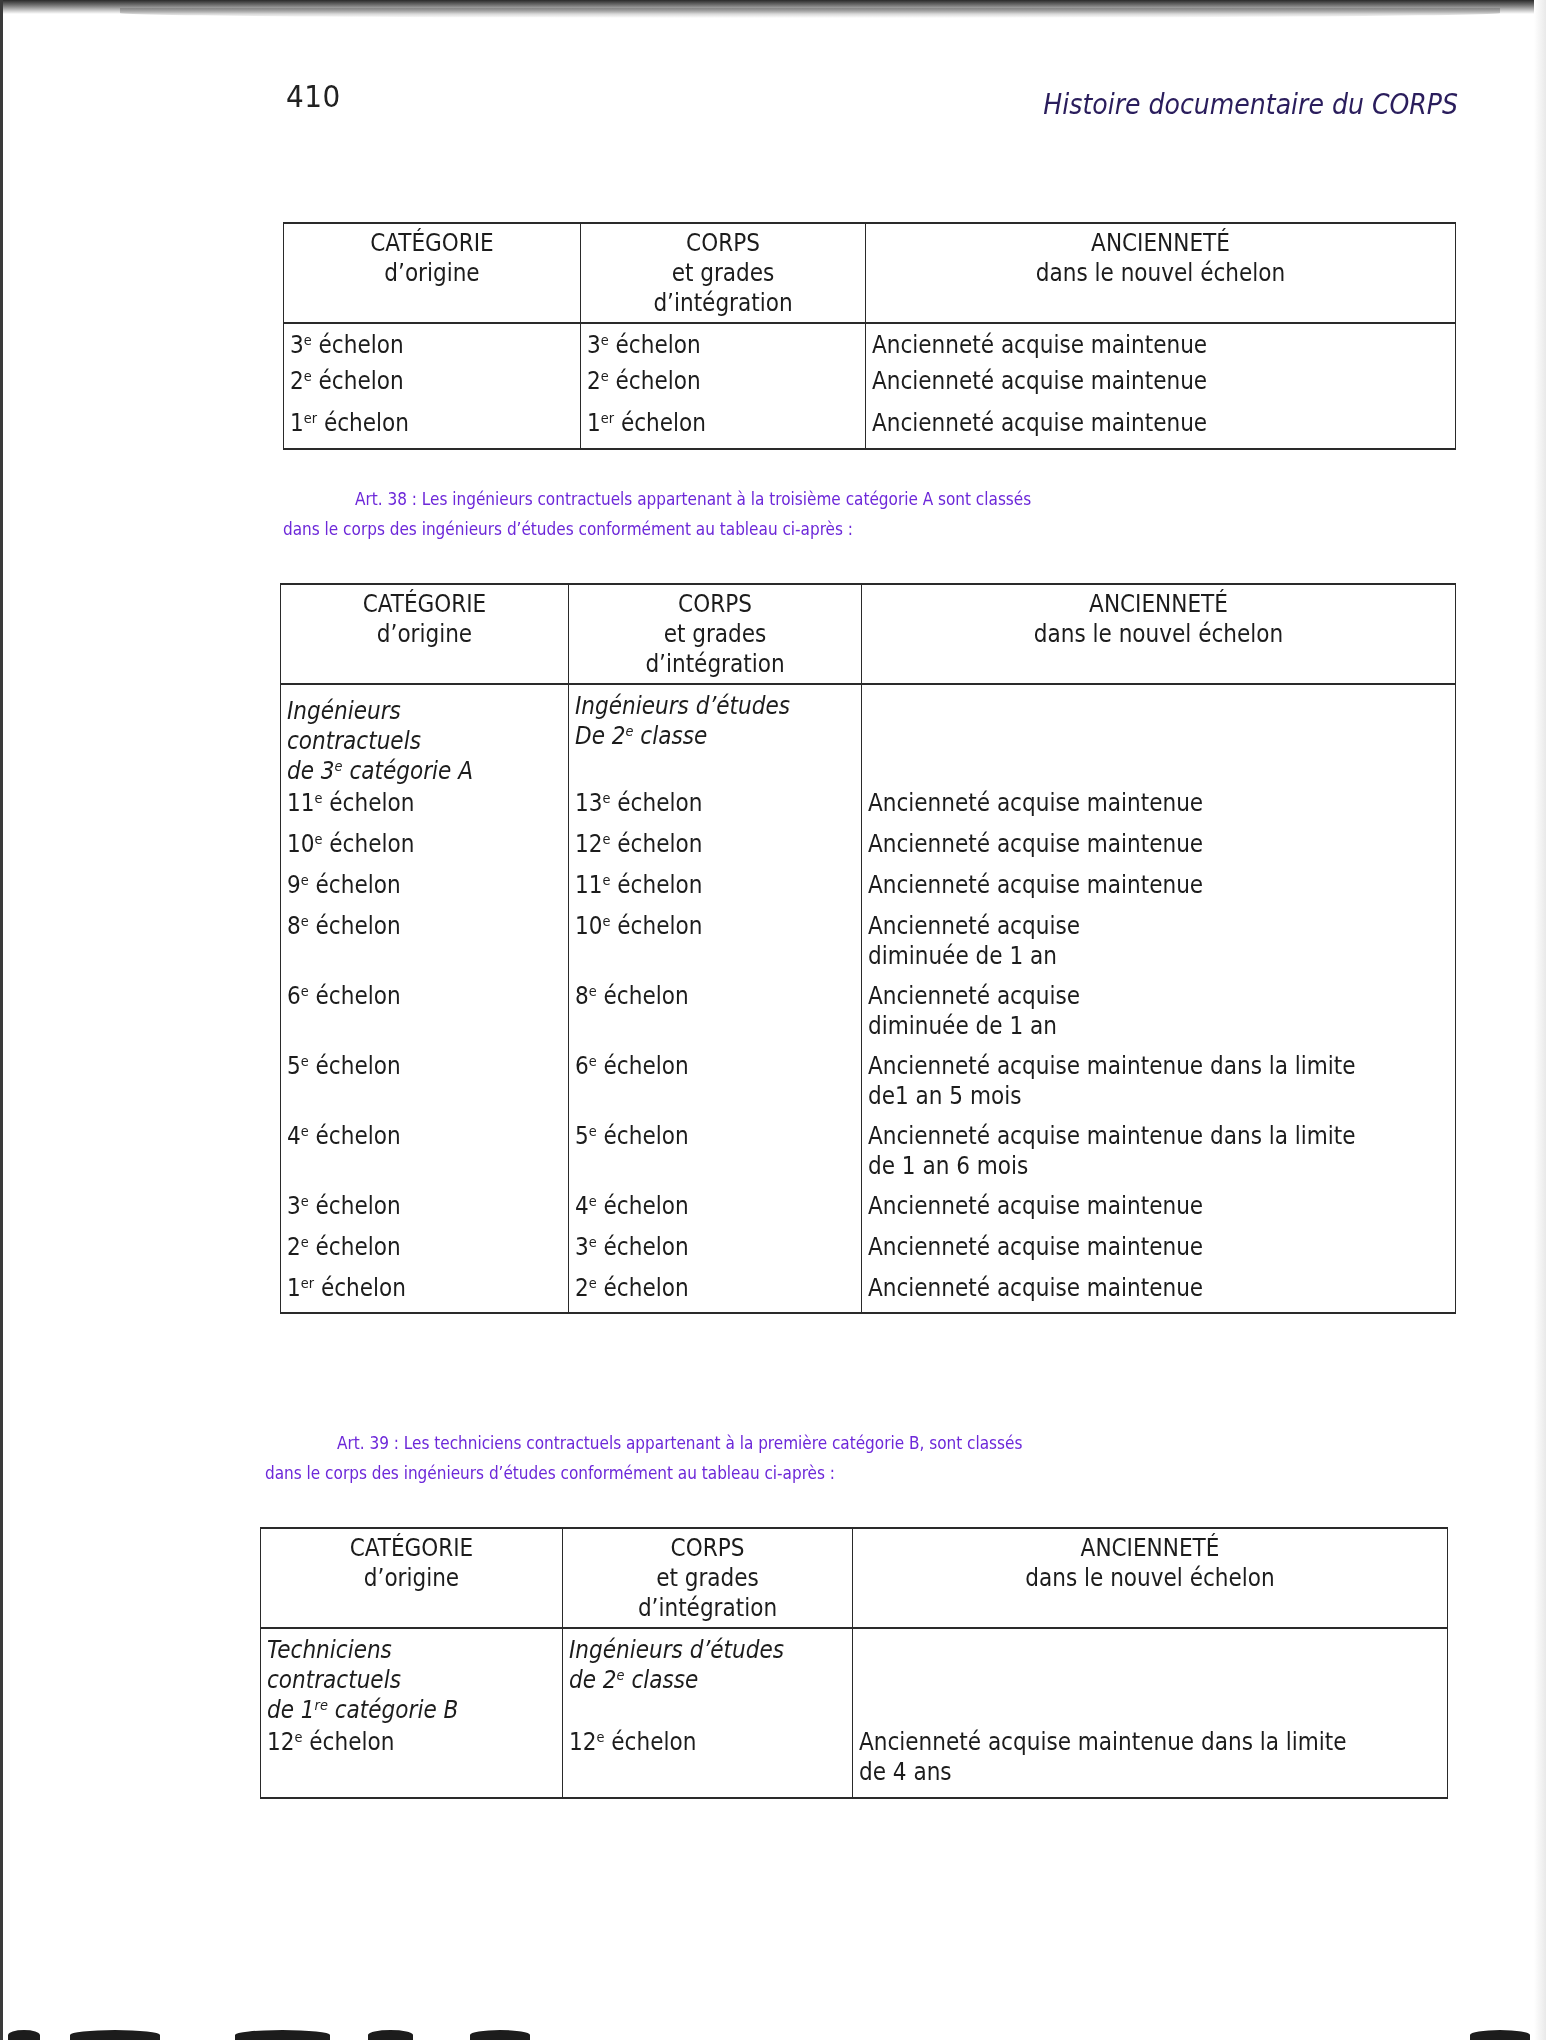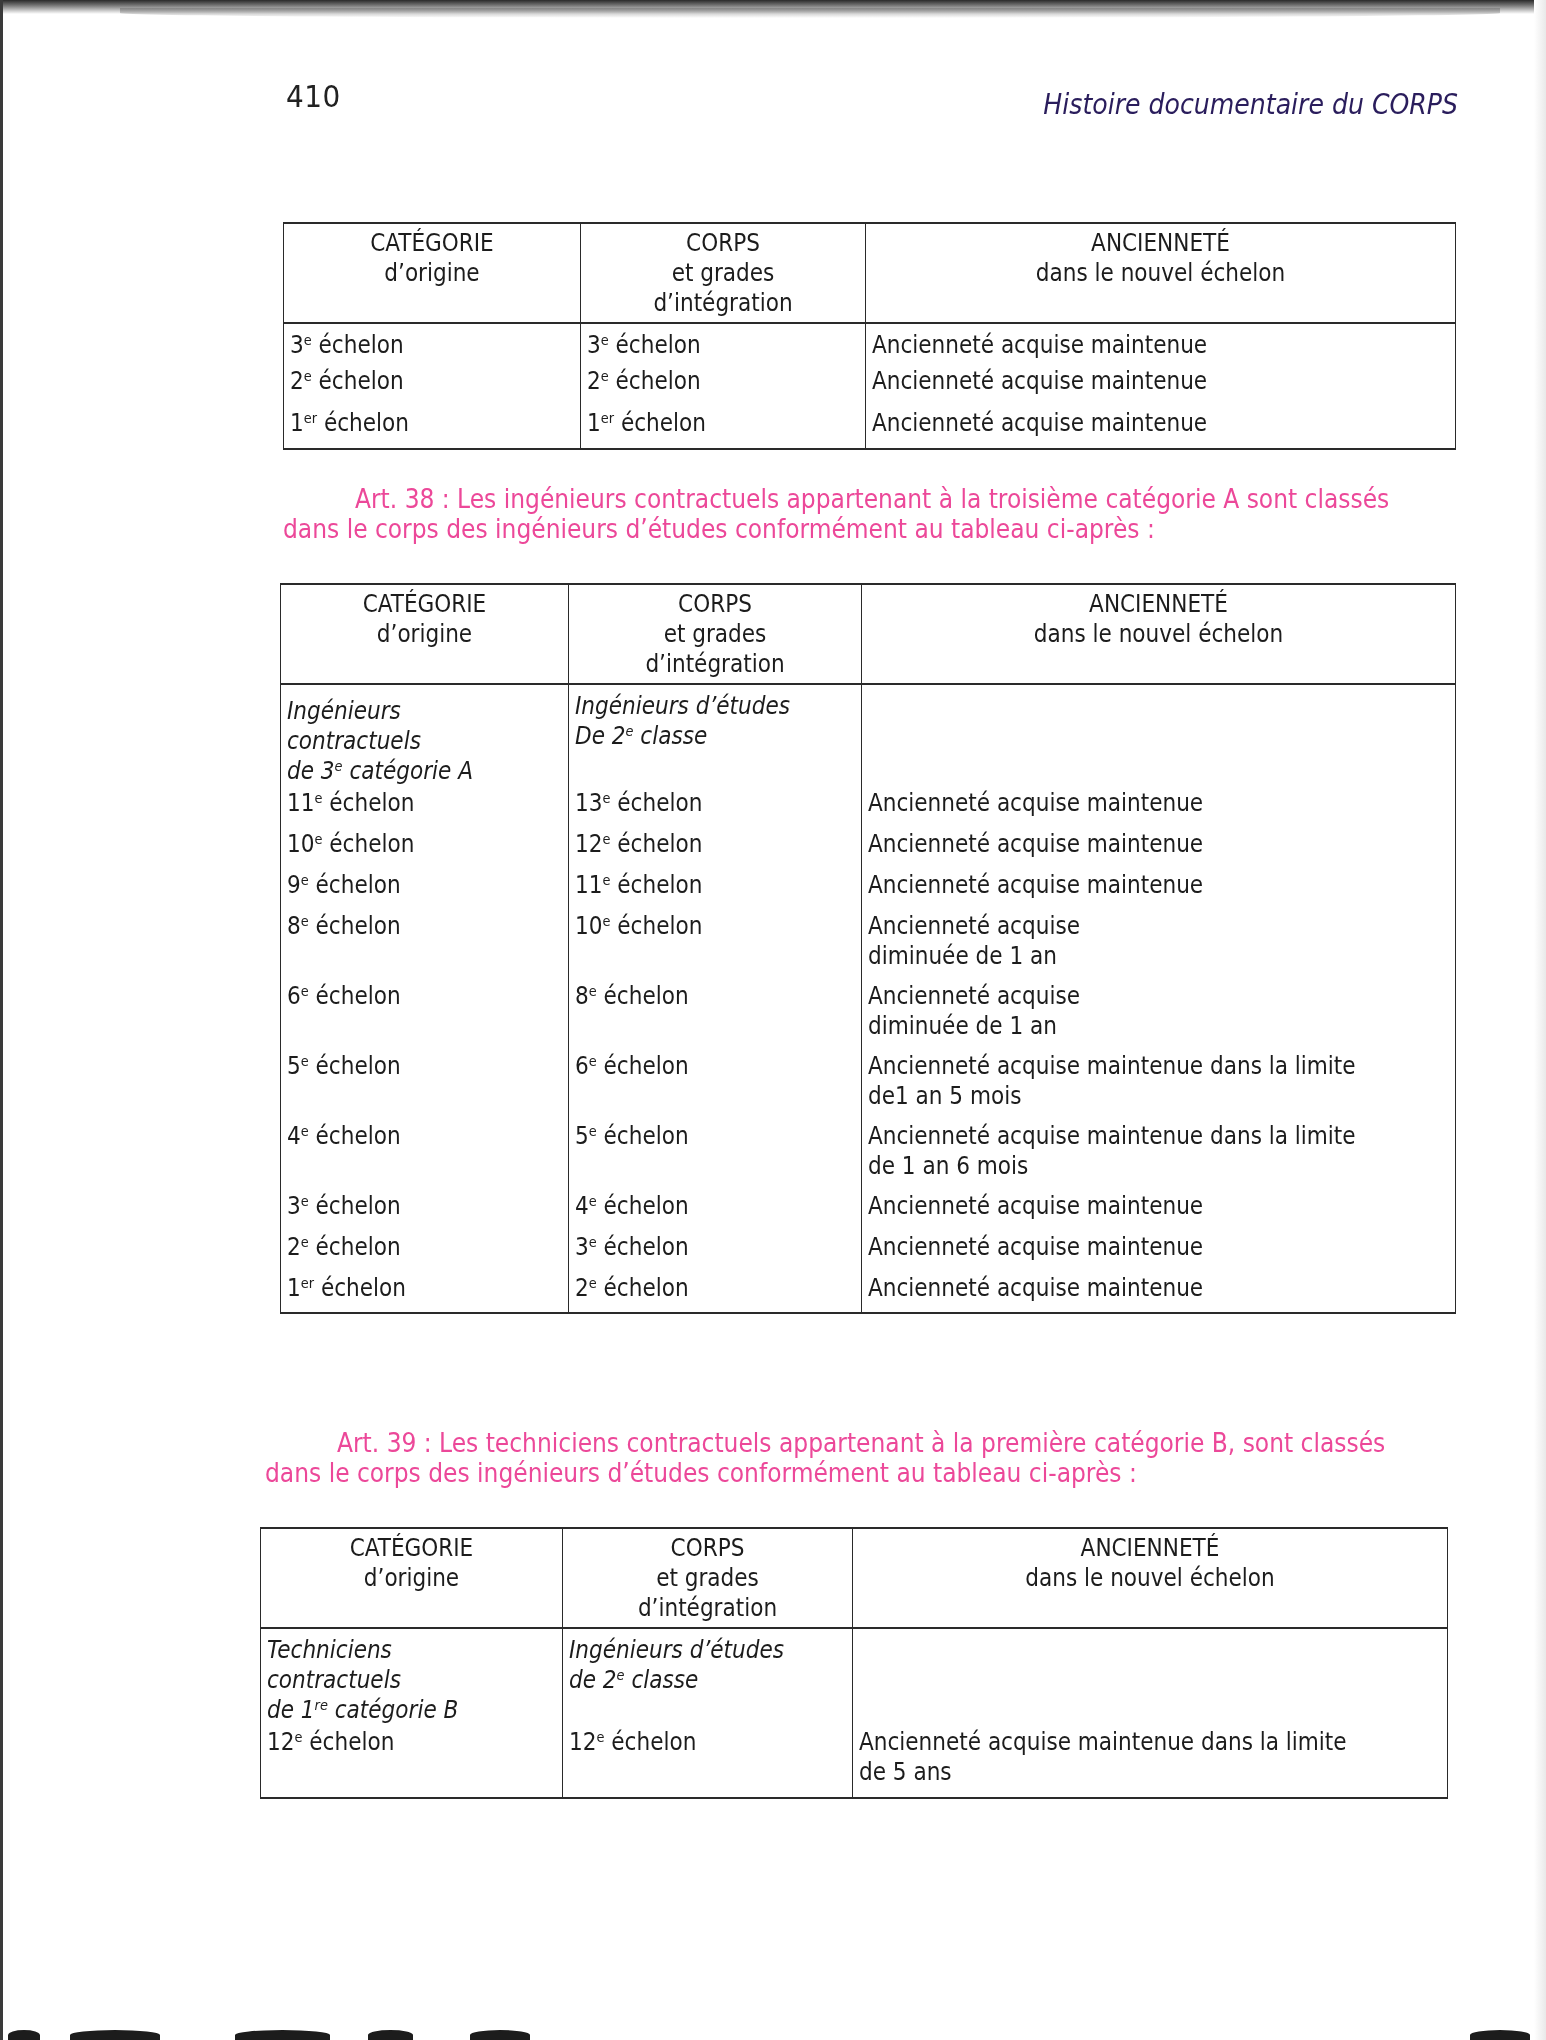--- a/index.html
+++ b/index.html
@@ -58,21 +58,21 @@
     .doc-table .hd-sub { display: block; }
     .doc-table .it { font-style: italic; }
     .doc-table td { padding-top: 1px; padding-bottom: 1px; }
     .doc-table td span.line { display: block; }
 
     #table-1 { left: 283px; top: 222px; width: 1173px; }
     #table-2 { left: 280px; top: 583px; width: 1176px; }
     #table-3 { left: 260px; top: 1527px; width: 1188px; }
 
     .para {
-      position: absolute; font-size: 26px; line-height: 30px; color: #ec4899;
+      position: absolute; font-size: 17px; line-height: 30px; color: #6d28d9;
       text-align: justify;
     }
     .para .indent { display: inline-block; width: 72px; }
     #para-38 { left: 283px; top: 484px; width: 1172px; }
     #para-39 { left: 265px; top: 1428px; width: 1182px; }
   </style>
 </head>
 <body>
 
 <div class="scan-top"></div>
@@ -330,17 +330,17 @@
         <span class="line">Ingénieurs d’études</span>
         <span class="line">de 2<sup style="font-size:0.6em;vertical-align:0.55em;line-height:0">e</sup> classe</span>
       </td>
       <td></td>
     </tr>
     <tr style="height:72px">
       <td><span>12<sup style="font-size:0.6em;vertical-align:0.55em;line-height:0">e</sup> échelon</span></td>
       <td><span>12<sup style="font-size:0.6em;vertical-align:0.55em;line-height:0">e</sup> échelon</span></td>
       <td>
         <span class="line">Ancienneté acquise maintenue dans la limite</span>
-        <span class="line">de 5 ans</span>
+        <span class="line">de 4 ans</span>
       </td>
     </tr>
   </tbody>
 </table>
 
 </body></html>

